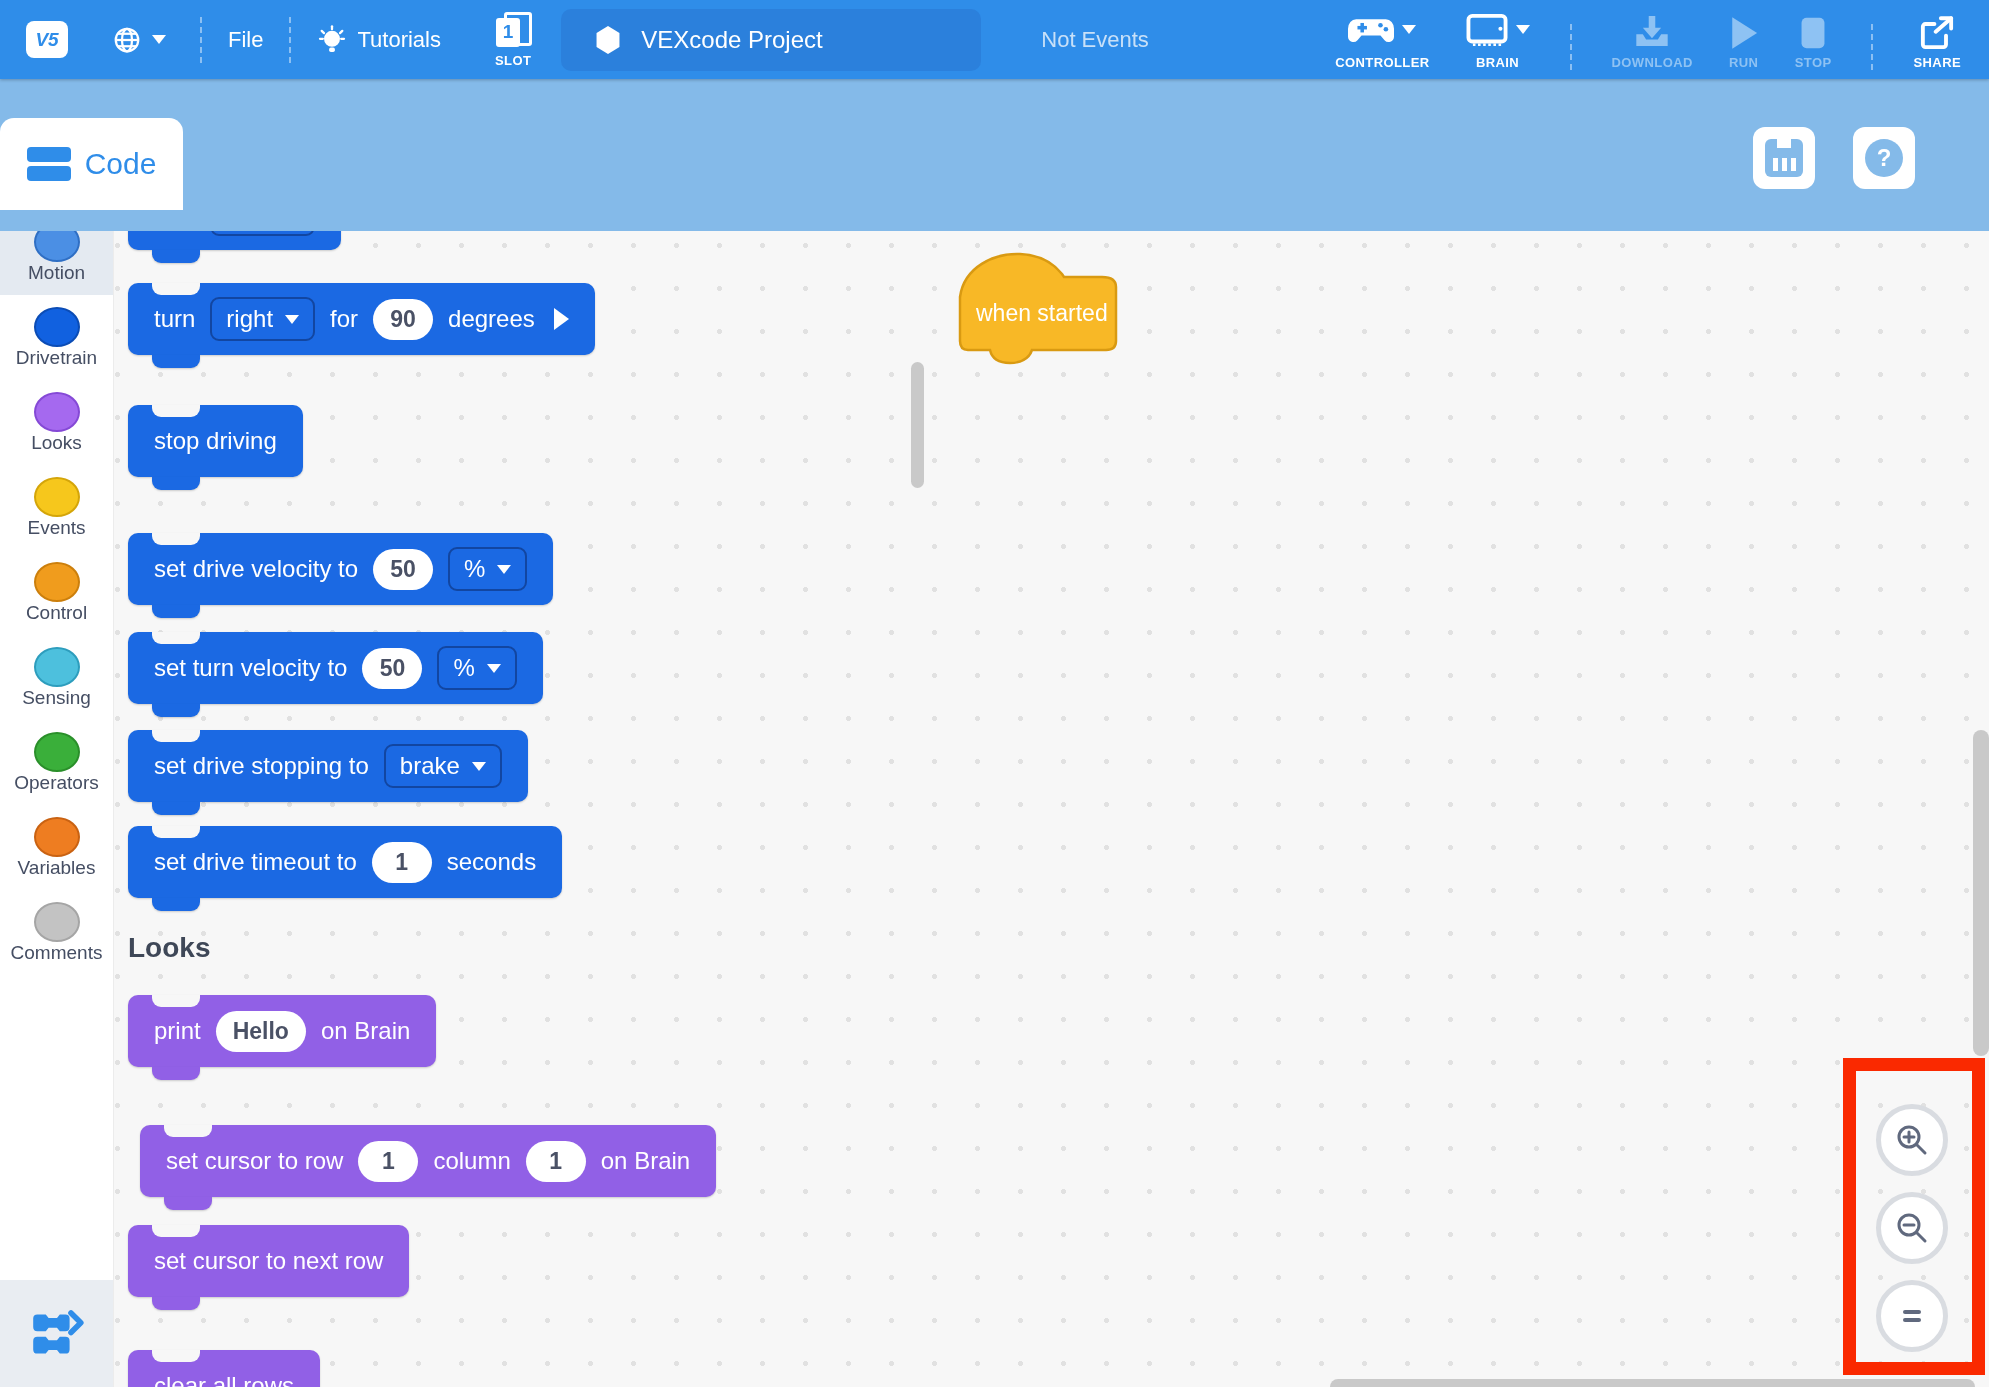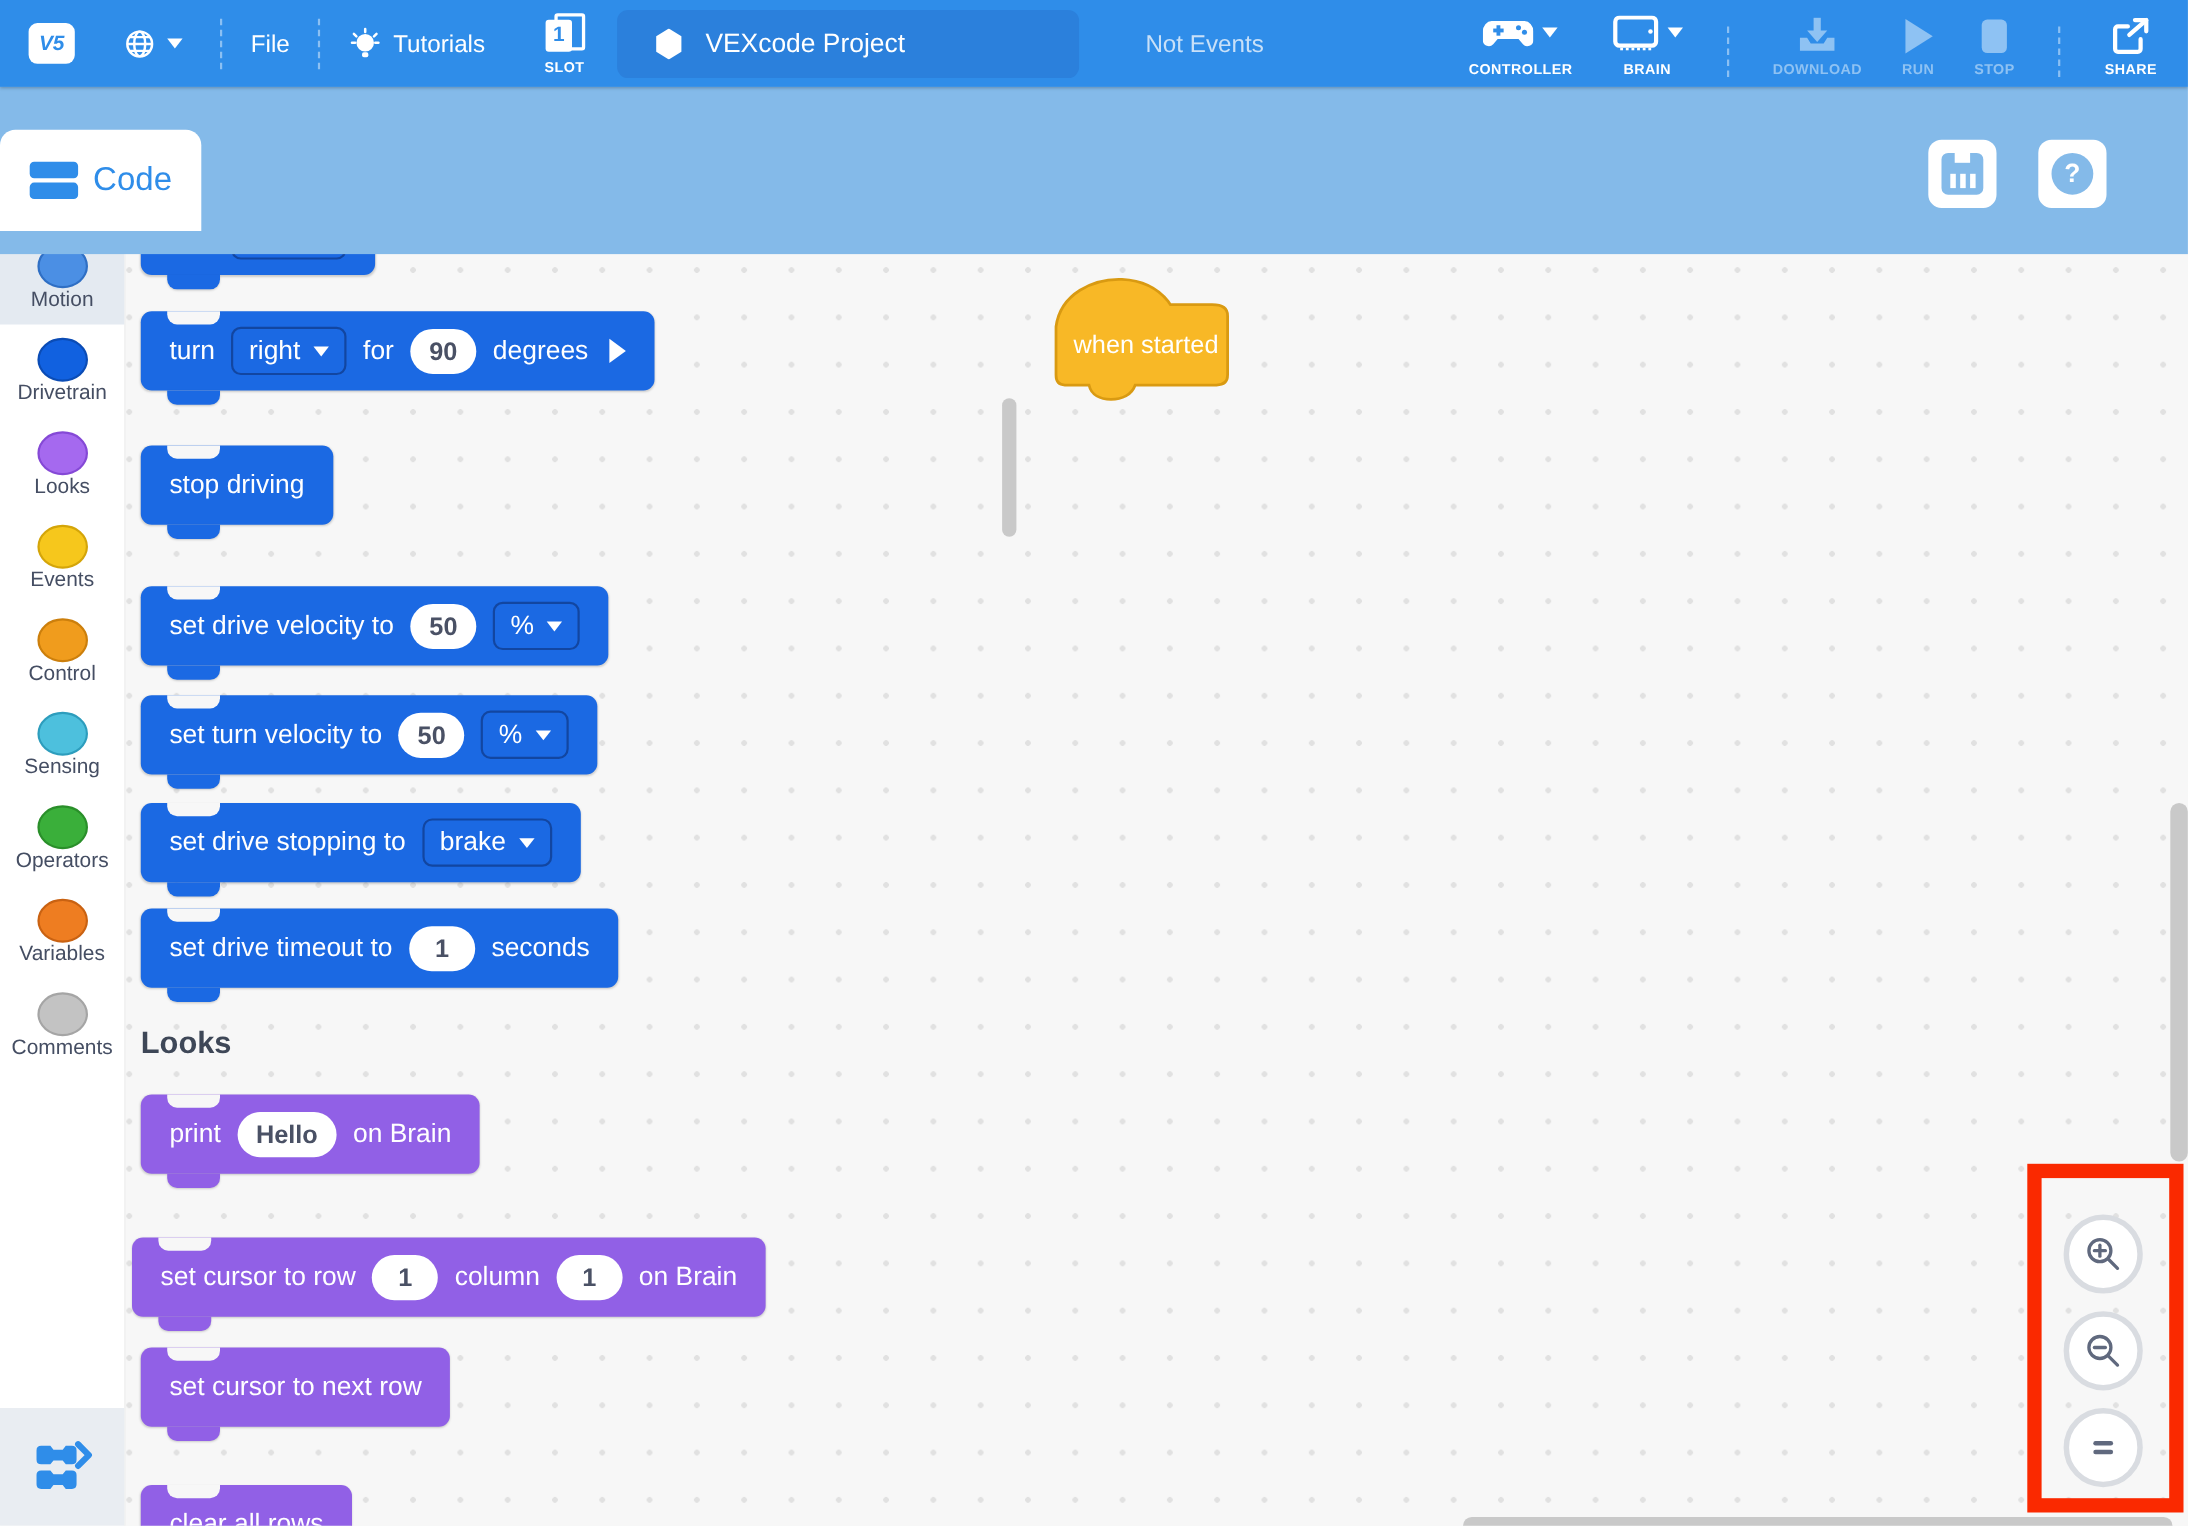--- a/index.html
+++ b/index.html
@@ -363,21 +363,21 @@
   </div>
 
   <div class="palette-heading">Looks</div>
 
   <div class="blk purple" style="left:128px;top:785px;">
     <span>print</span>
     <span class="oval">Hello</span>
     <span>on Brain</span>
   </div>
 
-  <div class="blk purple" style="left:120px;top:915px;">
+  <div class="blk purple" style="left:140px;top:915px;">
     <span>set cursor to row</span>
     <span class="oval">1</span>
     <span>column</span>
     <span class="oval">1</span>
     <span>on Brain</span>
   </div>
 
   <div class="blk purple" style="left:128px;top:1015px;">
     <span>set cursor to next row</span>
   </div>

